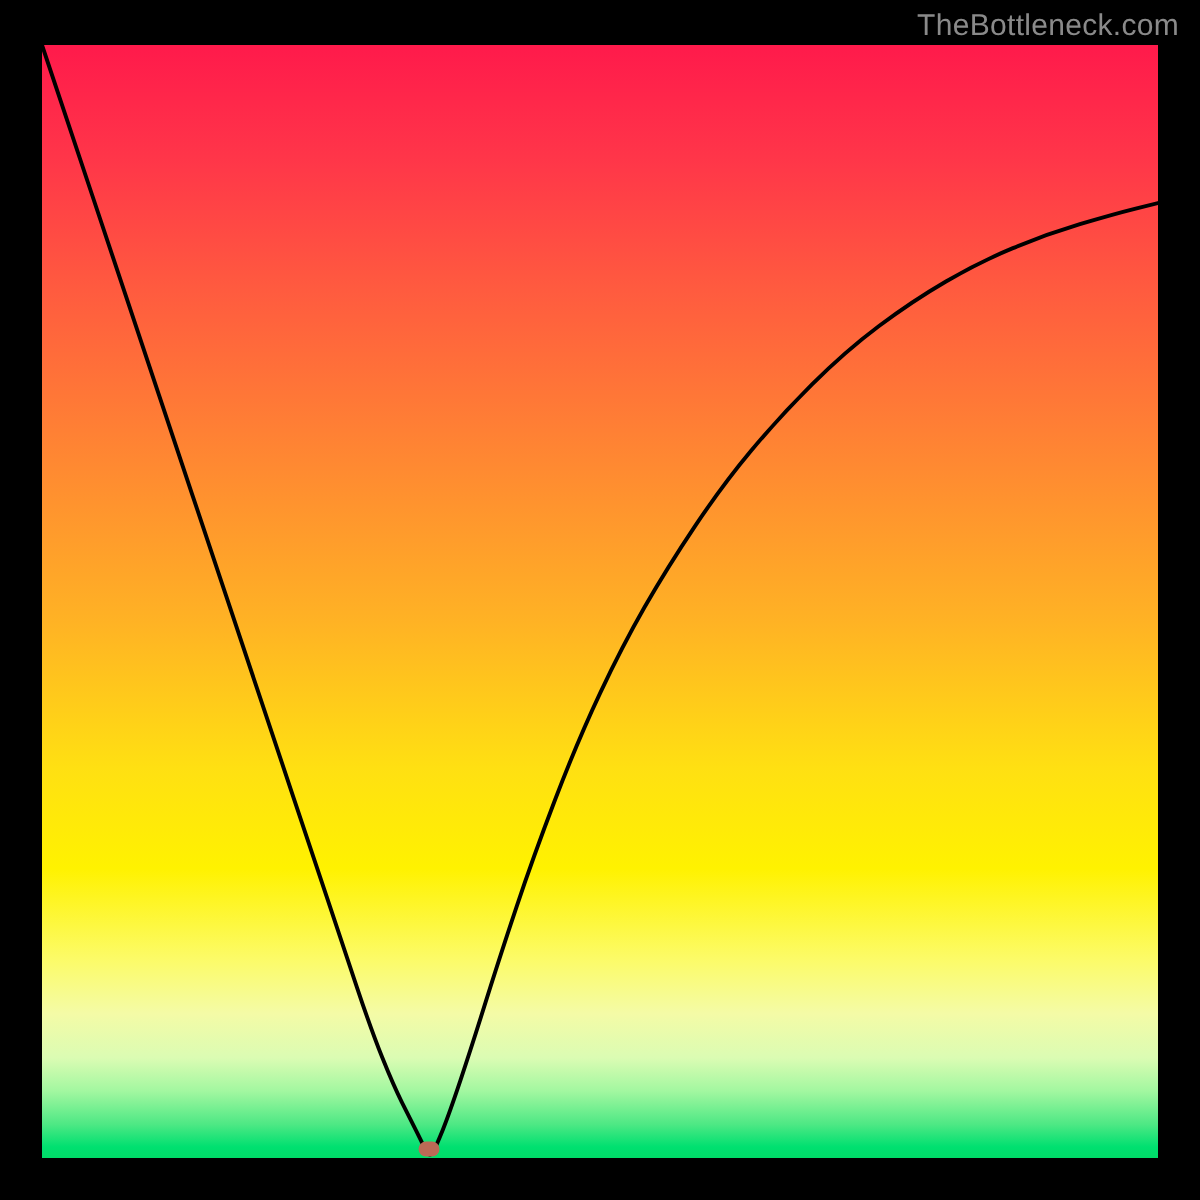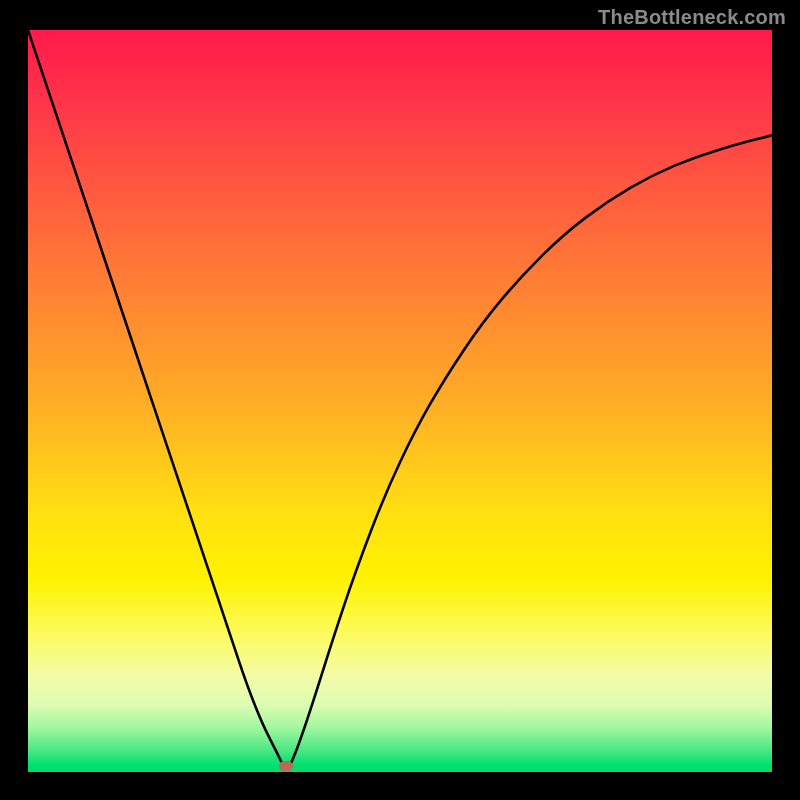--- a/index.html
+++ b/index.html
@@ -15,21 +15,21 @@
     width: 800px;
     height: 800px;
     background: #000;
   }
   .watermark {
     position: absolute;
     top: 6px;
     right: 14px;
     color: #8a8a8a;
     font-size: 20px;
-    font-weight: 700;
+    font-weight: 400;
     letter-spacing: 0.2px;
     z-index: 5;
   }
   .plot {
     position: absolute;
     left: 28px;
     top: 30px;
     width: 744px;
     height: 742px;
     overflow: hidden;

